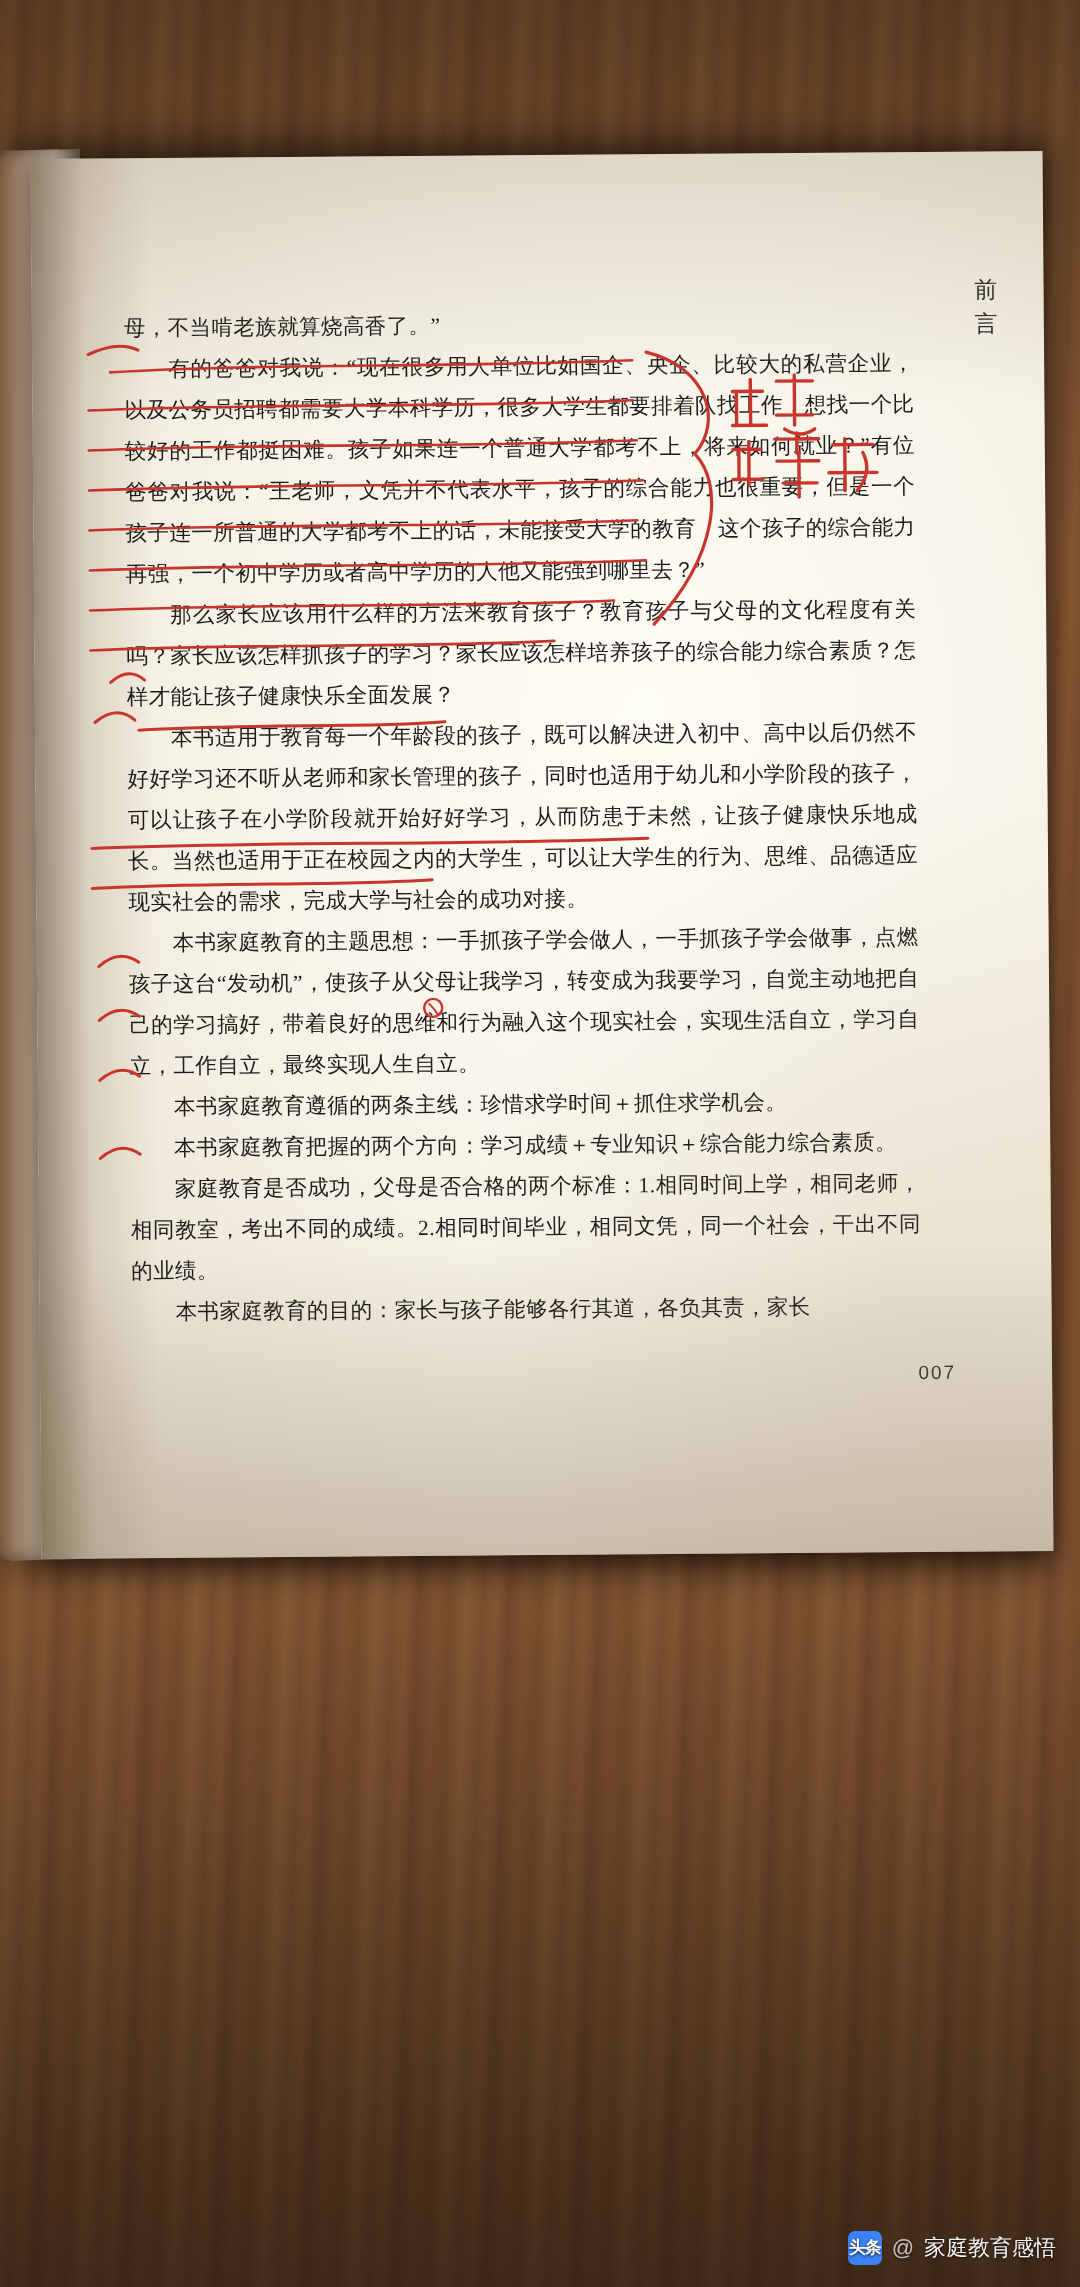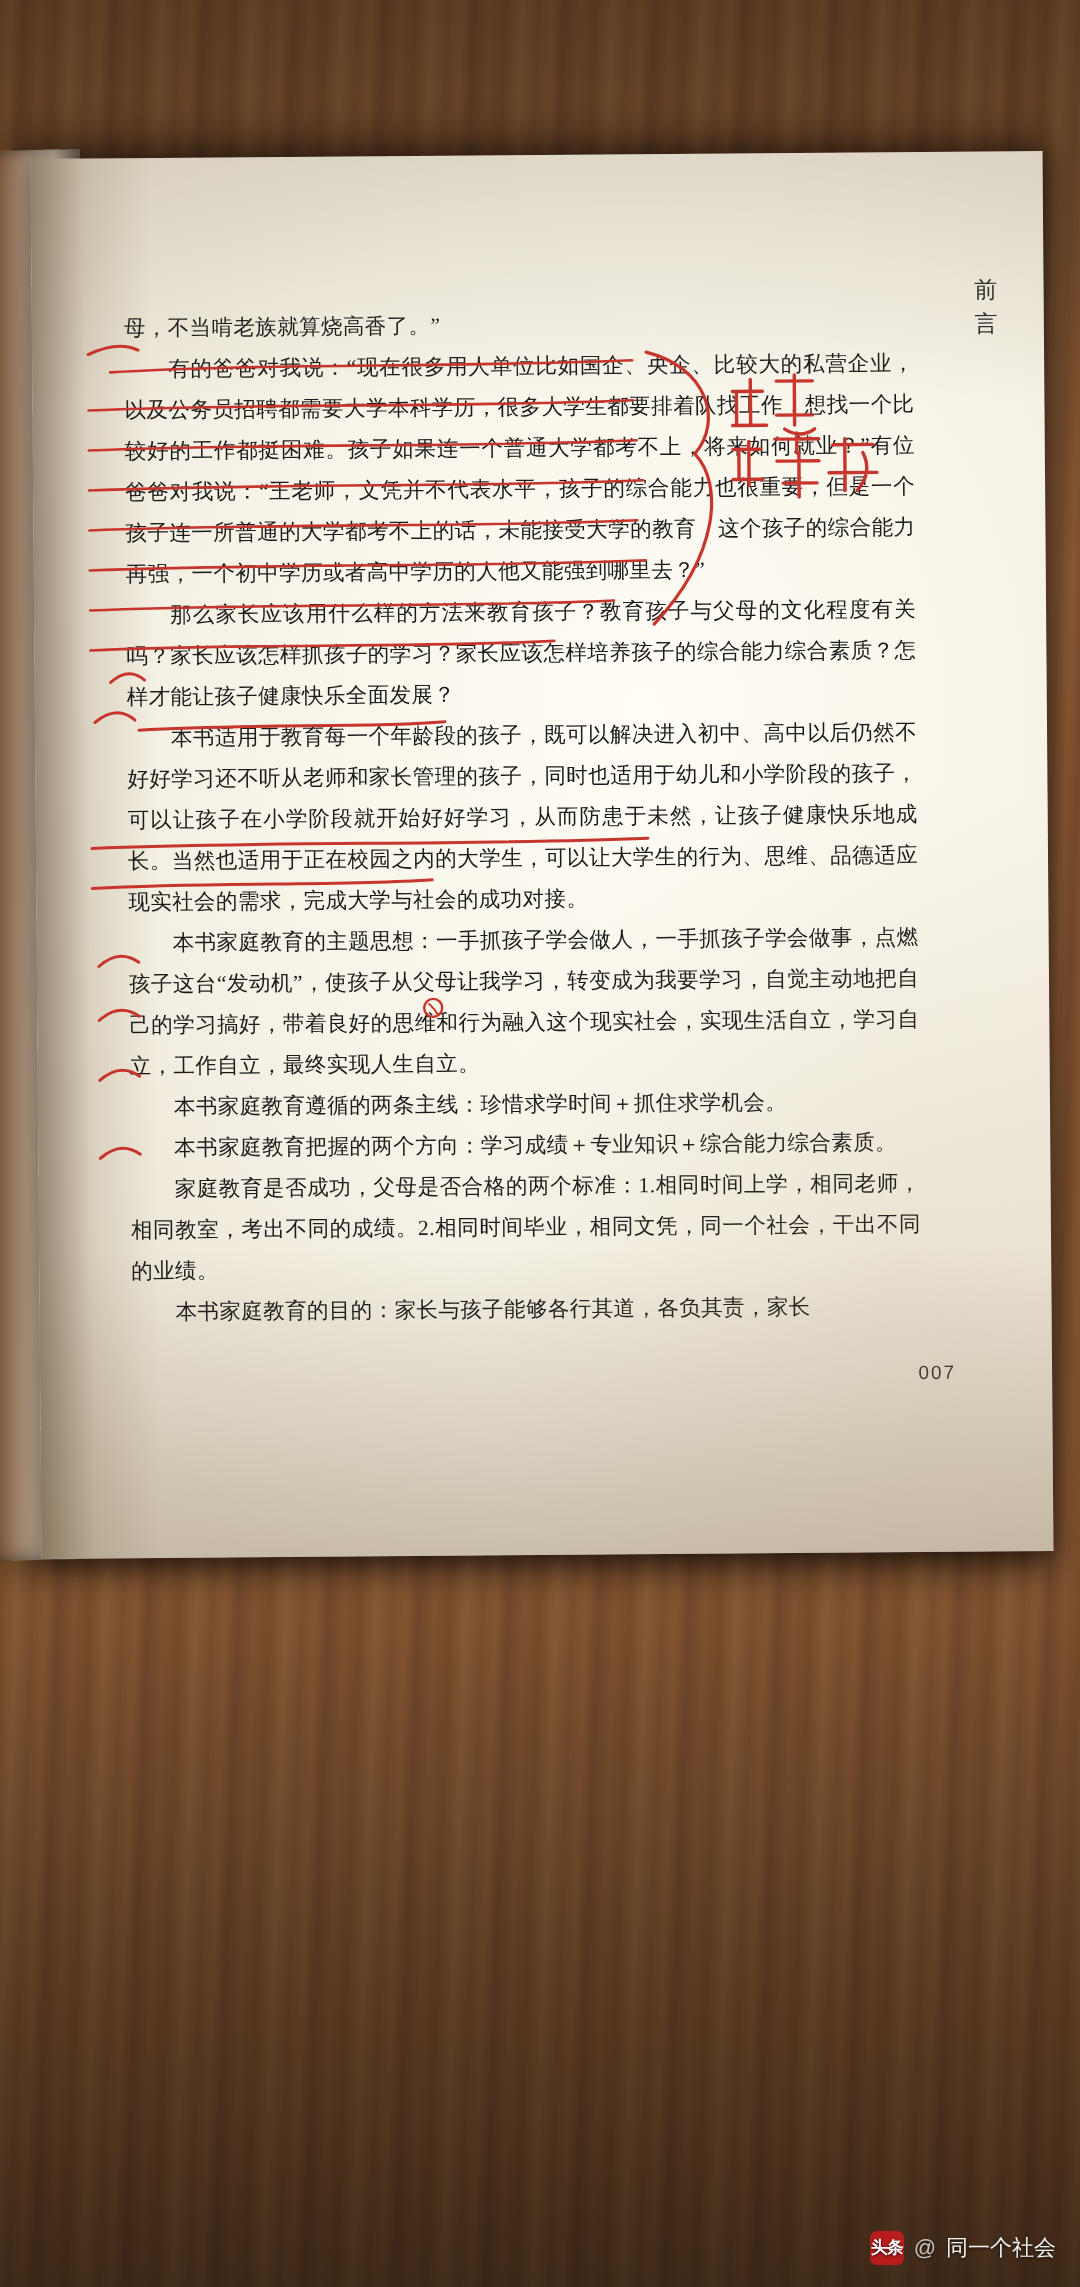--- a/index.html
+++ b/index.html
@@ -153,21 +153,21 @@
     gap: 10px;
     color: #f2f2f2;
     font-family: "Liberation Sans", sans-serif;
     font-size: 22px;
     text-shadow: 0 1px 3px rgba(0,0,0,0.8);
   }
   .wm-logo {
     width: 34px;
     height: 34px;
     border-radius: 7px;
-    background: #b91c1c;
+    background: #3b82f6;
     color: #fff;
     font-size: 17px;
     font-weight: bold;
     line-height: 34px;
     text-align: center;
     letter-spacing: -1px;
   }
   .wm-sep { opacity: 0.75; }
 </style>
 </head>
@@ -237,16 +237,16 @@
 
         <circle cx="396" cy="852" r="9" stroke-width="2.4"></circle>
         <path d="M392 848 q6 6 8 10" stroke-width="2"></path>
       </g>
     </svg>
   </div>
 
   <div class="watermark">
     <span class="wm-logo">头条</span>
     <span class="wm-sep">@</span>
-    <span>同一个社会</span>
+    <span>家庭教育感悟</span>
   </div>
 
 </div>
 
 </body></html>

